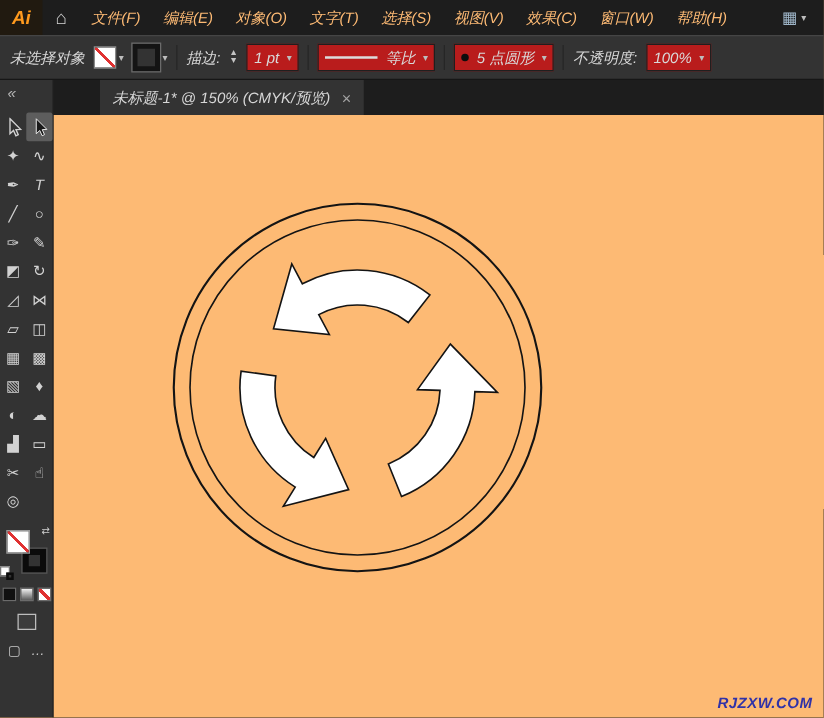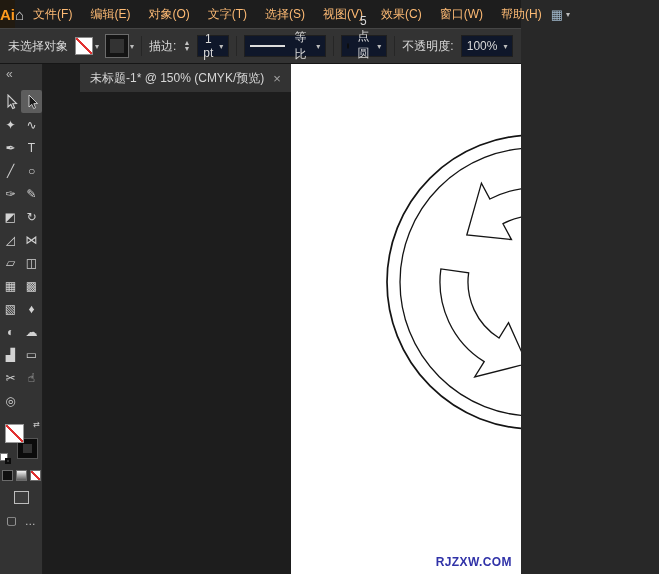--- a/index.html
+++ b/index.html
@@ -1,38 +1,38 @@
 <!DOCTYPE html>
 <html><head>
 <meta charset="utf-8">
 <style>
   html,body{margin:0;padding:0;}
   body{width:659px;height:574px;overflow:hidden;font-family:"Liberation Sans","DejaVu Sans",sans-serif;background:#282828;}
-  .app{width:521px;height:574px;display:flex;flex-direction:column;}
+  .app{width:659px;height:574px;display:flex;flex-direction:column;font-style:italic;}
 
   
   .menubar{height:28px;background:#1d1d1d;display:flex;align-items:center;flex:0 0 auto;}
   .ai-logo{width:34px;height:28px;background:#211a10;color:#ff9a1e;font-weight:bold;font-size:15px;display:flex;align-items:center;justify-content:center;}
   .home-btn{width:30px;text-align:center;color:#d5d5d5;font-size:15px;}
   .menu-item{padding:0 9px;line-height:28px;color:#fdba74;font-size:12px;white-space:nowrap;cursor:default;}
   .mb-spacer{flex:1;}
   .workspace-btn{color:#c9c9c9;font-size:12px;margin-right:14px;display:flex;align-items:center;gap:3px;}
   .workspace-btn .grid{font-size:13px;color:#9fb6c9;}
 
   
   .controlbar{height:34px;background:#333333;border-top:1px solid #454545;border-bottom:1px solid #161616;display:flex;align-items:center;padding:0 8px;gap:7px;font-size:12px;color:#d9d9d9;flex:0 0 auto;text-align:center;}
   .sep{width:1px;height:20px;background:#262626;flex:0 0 auto;}
   .swatch-wrap{display:flex;align-items:center;gap:2px;}
   .fill-chip{width:16px;height:16px;background:
       linear-gradient(45deg,#fff 44%,#e03131 44%,#e03131 56%,#fff 56%);
       border:1px solid #8a8a8a;}
   .stroke-chip{width:14px;height:14px;border:4px solid #141414;background:transparent;outline:1px solid #6b6b6b;}
   .caret{font-size:8px;color:#bdbdbd;}
   .stepper{display:flex;flex-direction:column;line-height:6px;font-size:7px;color:#c4c4c4;}
-  .combo{display:flex;align-items:center;gap:6px;height:20px;background:#0f172a;border:1px solid #1f1f1f;padding:0 5px;}
+  .combo{display:flex;align-items:center;gap:6px;height:20px;background:#b91c1c;border:1px solid #1f1f1f;padding:0 5px;}
   .profile-line{display:inline-block;width:42px;height:2px;background:#dcdcdc;}
   .brush-dot{width:6px;height:6px;border-radius:50%;background:#0d0d0d;display:inline-block;}
   .cb-label{white-space:nowrap;}
 
   
   .workspace-row{flex:1;display:flex;min-height:0;}
 
   
   .toolbar{width:42px;background:#333333;border-right:1px solid #1e1e1e;display:flex;flex-direction:column;align-items:center;flex:0 0 auto;}
   .toolbar-header{width:100%;height:26px;color:#b5b5b5;font-size:12px;padding:3px 0 0 6px;box-sizing:border-box;}
@@ -54,25 +54,25 @@
   .color-mode-row{display:flex;gap:3px;margin-top:12px;}
   .cm{width:11px;height:11px;box-sizing:border-box;border:1px solid #6b6b6b;}
   .cm-color{background:#101010;}
   .cm-gradient{background:linear-gradient(to bottom,#f2f2f2,#5c5c5c);}
   .cm-none{background:linear-gradient(45deg,#fff 40%,#e03131 40%,#e03131 60%,#fff 60%);}
   .draw-mode{margin-top:10px;}
   .dm-box{display:block;width:13px;height:11px;border:1px solid #bdbdbd;background:#3c3c3c;}
   .toolbar-bottom{margin-top:10px;display:flex;gap:8px;color:#c7c7c7;font-size:11px;align-items:center;}
 
   
-  .doc-area{flex:1;display:flex;flex-direction:row;background:#1d1d1d;min-width:0;}
+  .doc-area{flex:1;display:flex;flex-direction:column;background:#1d1d1d;min-width:0;}
   .tabbar{height:28px;background:#1d1d1d;display:flex;align-items:stretch;flex:0 0 auto;}
   .doc-tab{margin-left:37px;background:#333333;display:flex;align-items:center;gap:9px;padding:0 10px;font-size:12px;color:#d6d6d6;white-space:nowrap;}
   .tab-close{color:#a3a3a3;font-size:13px;}
-  .canvas{flex:1;background:#ffffff;position:relative;overflow:hidden;}
+  .canvas{flex:1;background:#fdba74;position:relative;overflow:hidden;}
   .canvas svg{position:absolute;left:0;top:0;}
   .watermark{position:absolute;right:9px;bottom:5px;font-size:12px;font-weight:bold;color:#3032a8;letter-spacing:0.4px;}
 </style>
 </head>
 <body>
 
 <div class="app">
 
   <div class="menubar">
     <div class="ai-logo">Ai</div>

